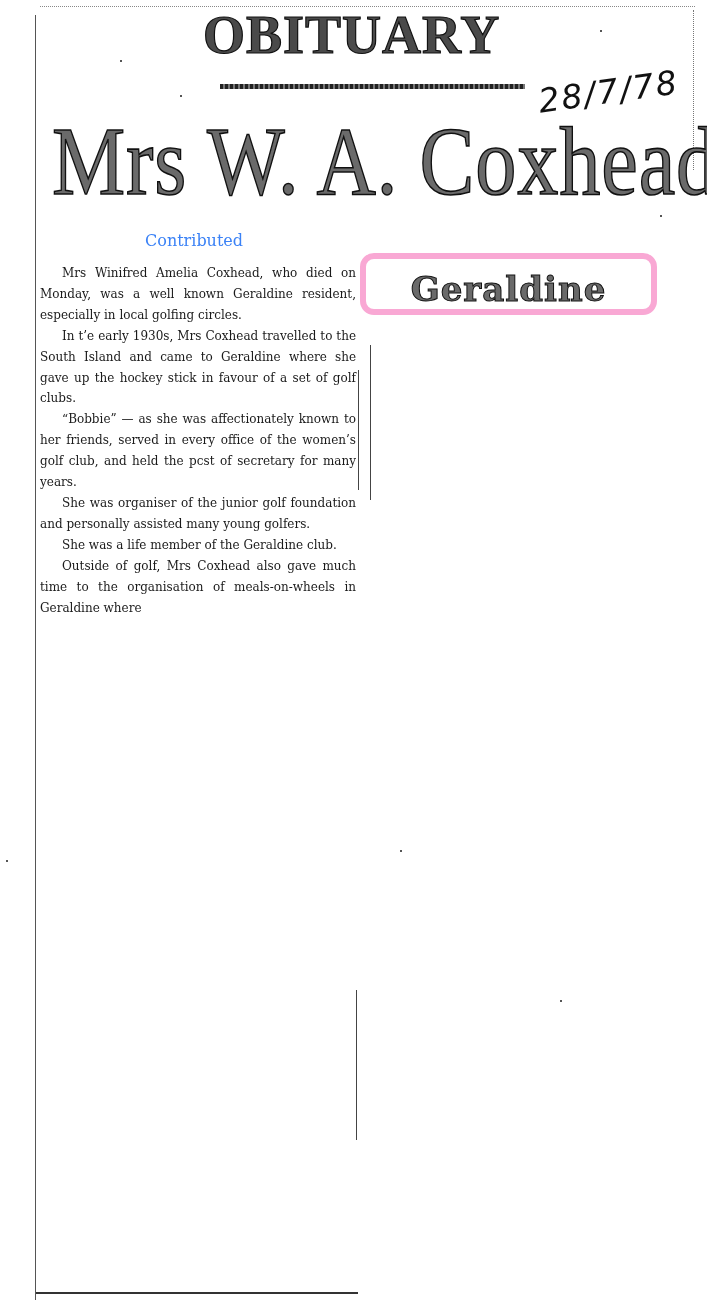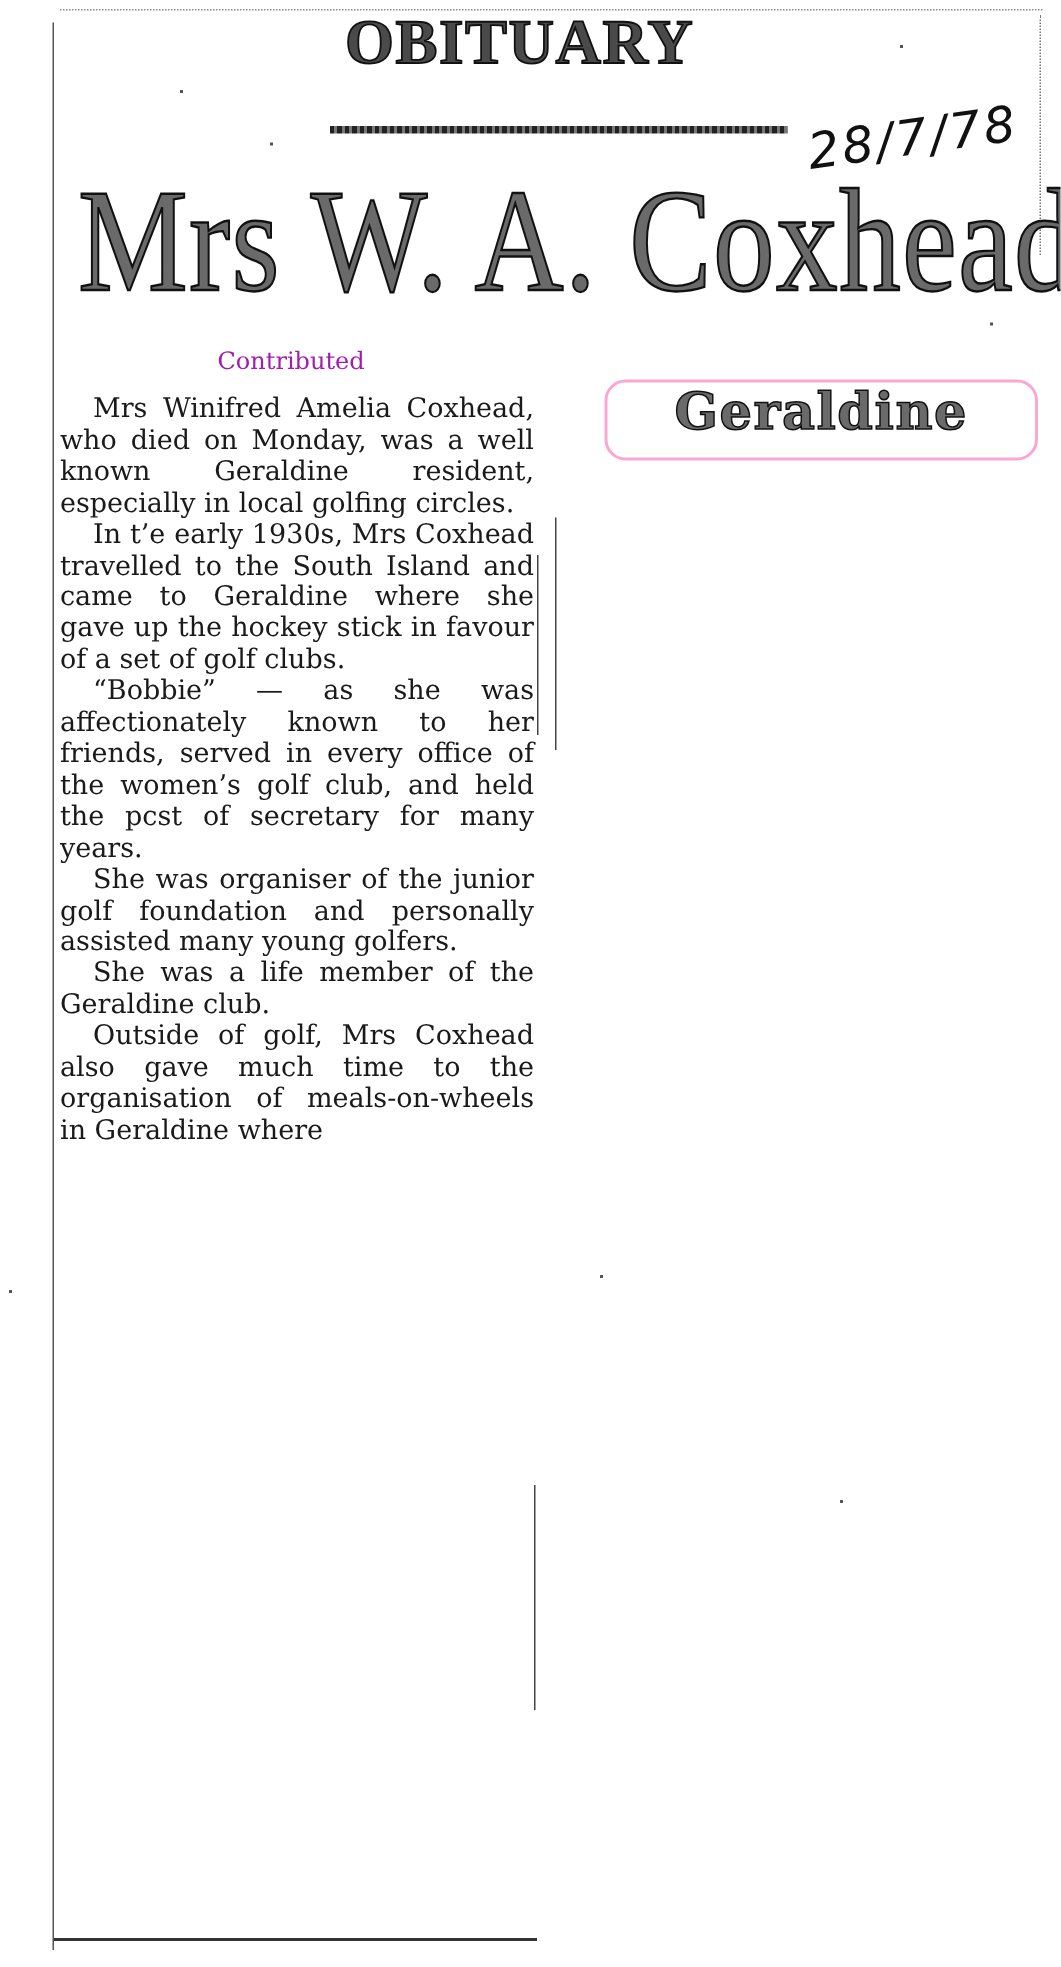--- a/index.html
+++ b/index.html
@@ -40,25 +40,25 @@
       position: absolute;
       left: 40px;
       top: 6px;
       width: 655px;
       height: 0;
       border-top: 1px dotted #888;
     }
 
     .kicker {
       position: absolute;
-      left: 230px;
+      left: 203px;
       top: 8px;
       font-family: "Liberation Serif", "DejaVu Serif", serif;
       font-weight: bold;
-      font-size: 42px;
+      font-size: 54px;
       letter-spacing: 1px;
       line-height: 1;
       color: #4a4a4a;
       -webkit-text-stroke: 1.2px #111;
       transform: scaleY(1.0);
     }
     .kicker-bar {
       position: absolute;
       left: 220px;
       top: 84px;
@@ -92,27 +92,27 @@
       color: #111;
       transform: rotate(-8deg);
       letter-spacing: 2px;
     }
 
     .byline {
       position: absolute;
       left: 145px;
       top: 231px;
       font-size: 16px;
-      color: #a21caf;
+      color: #3b82f6;
       text-align: right;
     }
 
     .col {
       position: absolute;
-      font-size: 18px;
+      font-size: 12px;
       line-height: 20.9px;
       text-align: justify;
       color: #1a1a1a;
     }
     .col p {
       margin: 0;
       text-indent: 22px;
       hyphens: manual;
     }
     .col-left {
@@ -149,28 +149,28 @@
       position: absolute;
       left: 370px;
       top: 345px;
       width: 0;
       height: 155px;
       border-left: 1px solid #444;
     }
 
     .place-box {
       position: absolute;
-      left: 403px;
+      left: 360px;
       top: 253px;
       width: 285px;
       height: 50px;
-      border: 2px solid #f9a8d4;
+      border: 6px solid #f9a8d4;
       border-radius: 14px;
       display: flex;
-      align-items: flex-start;
+      align-items: flex-end;
       justify-content: center;
     }
     .place-name {
       font-family: "DejaVu Serif", "Liberation Serif", serif;
       font-weight: bold;
       font-size: 34px;
       color: #6a6a6a;
       -webkit-text-stroke: 1px #111;
       letter-spacing: 1px;
     }

